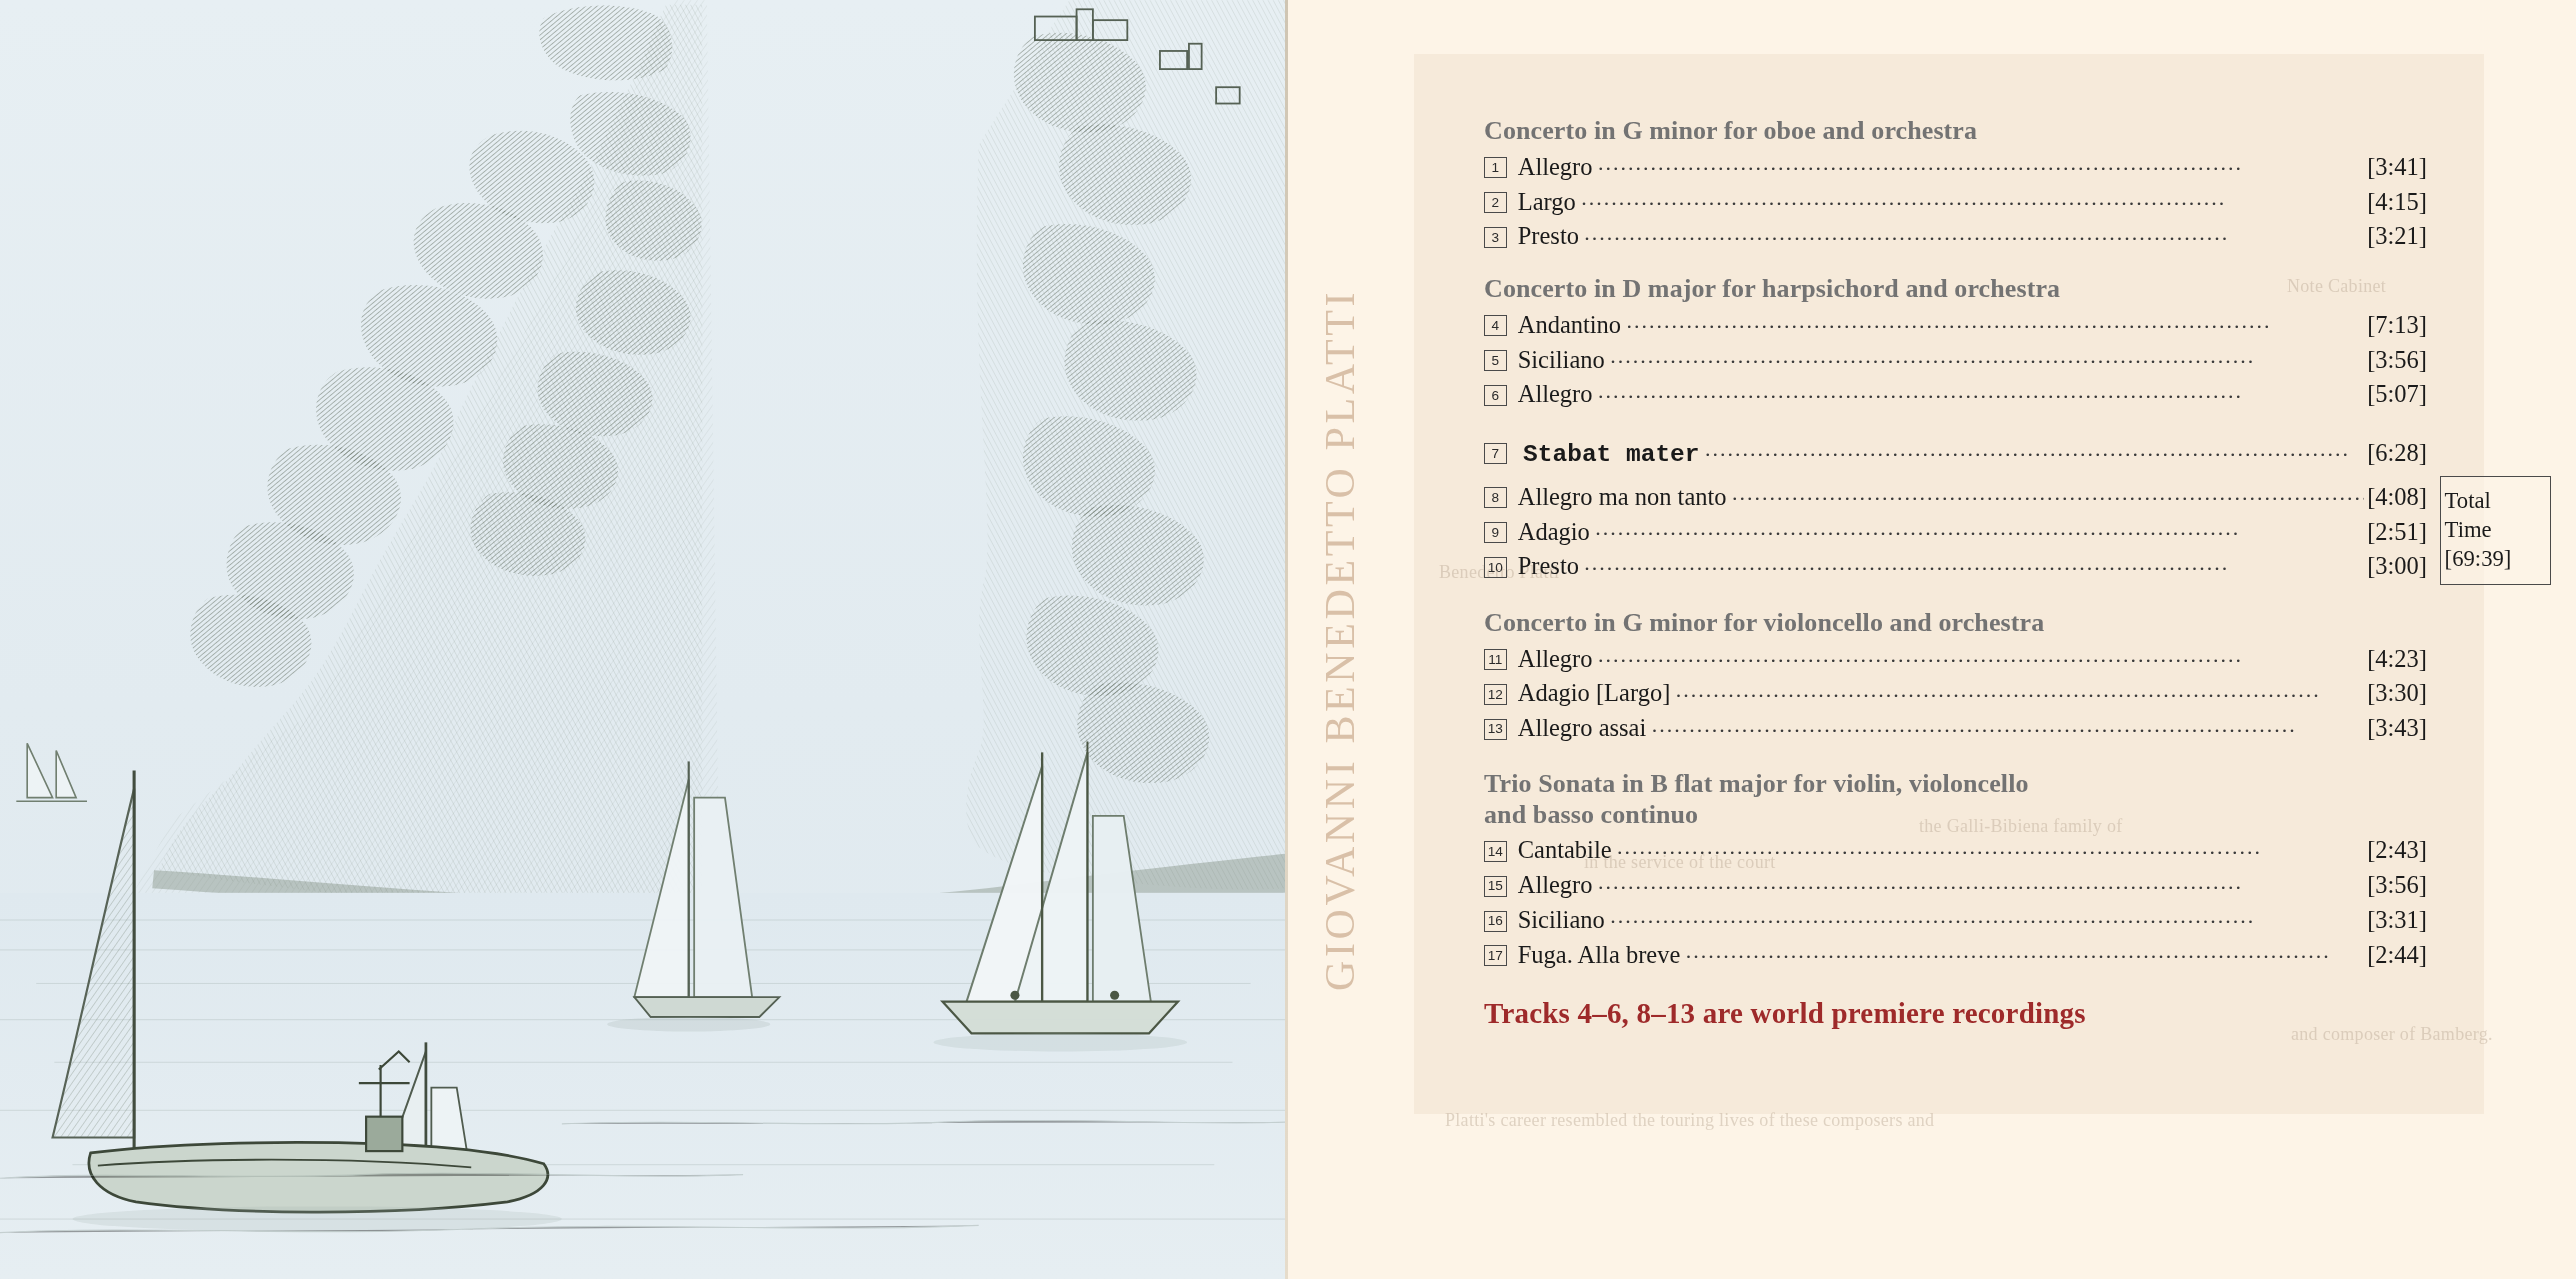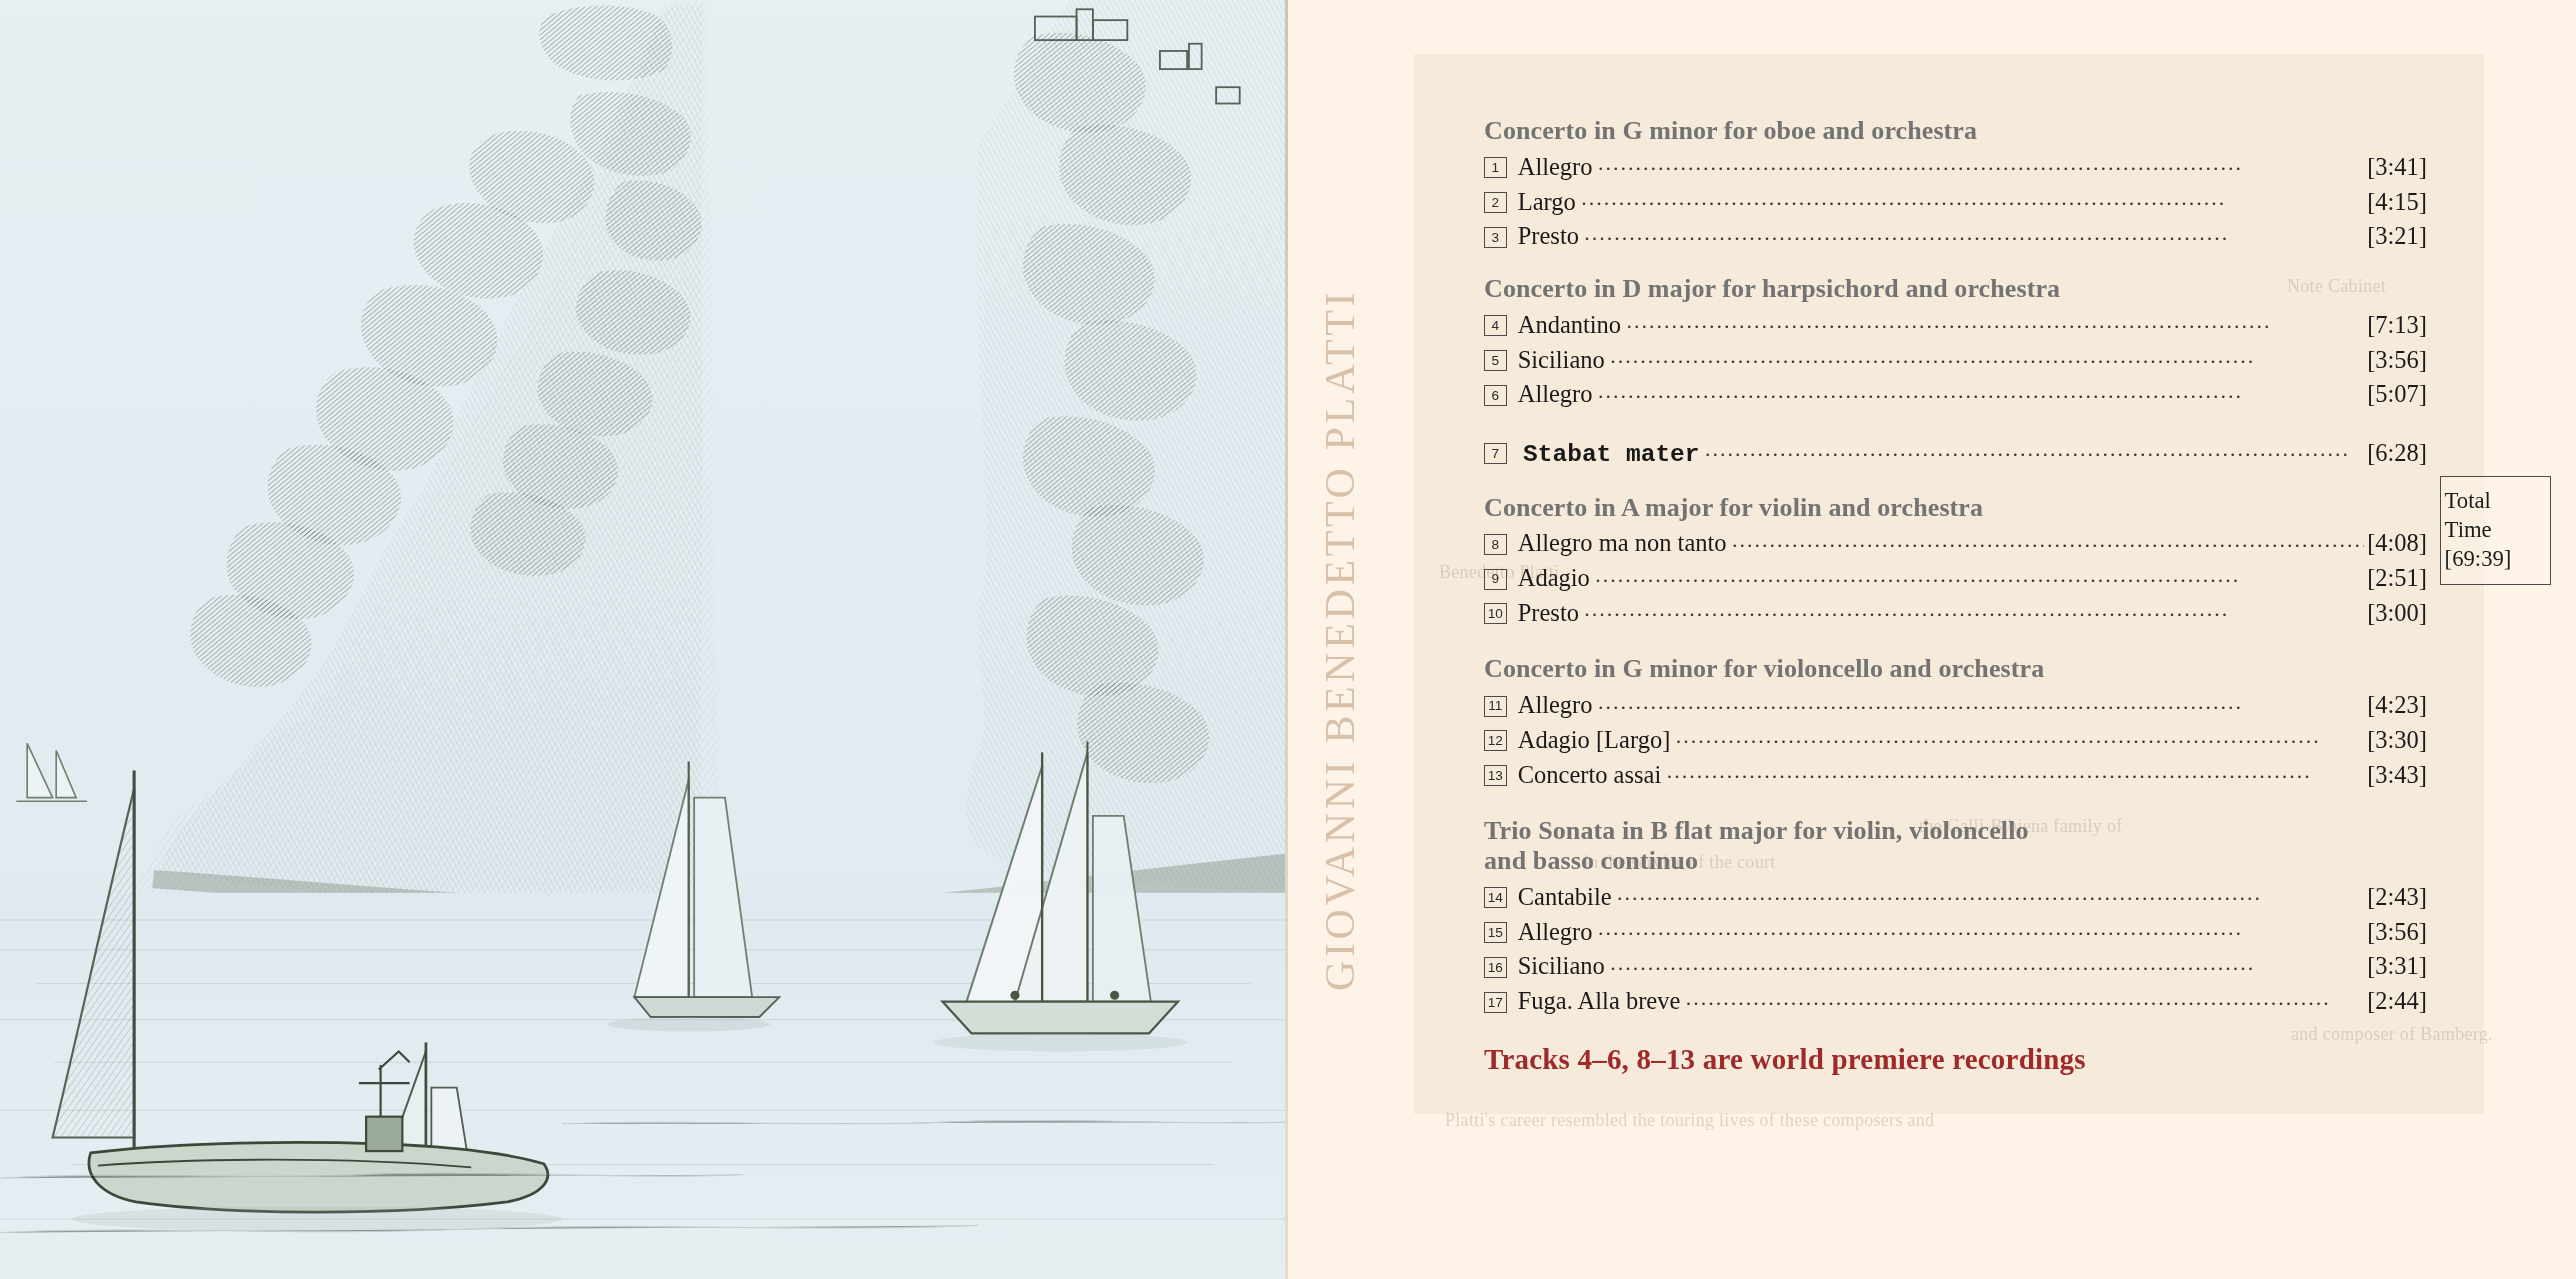--- a/index.html
+++ b/index.html
@@ -367,21 +367,20 @@
         <span class="tdur">[5:07]</span>
       </div>
 
       <div class="track-row standalone">
         <span class="tnum">7</span>
         <span class="tname bold">Stabat mater</span>
         <span class="leader">......................................................................................</span>
         <span class="tdur">[6:28]</span>
       </div>
 
-      <div class="work-title tight">Concerto in A major for violin and orchestra</div>
       <div class="track-row">
         <span class="tnum">8</span>
         <span class="tname">Allegro ma non tanto</span>
         <span class="leader">......................................................................................</span>
         <span class="tdur">[4:08]</span>
       </div>
       <div class="track-row">
         <span class="tnum">9</span>
         <span class="tname">Adagio</span>
         <span class="leader">......................................................................................</span>
@@ -402,21 +401,21 @@
         <span class="tdur">[4:23]</span>
       </div>
       <div class="track-row">
         <span class="tnum">12</span>
         <span class="tname">Adagio [Largo]</span>
         <span class="leader">......................................................................................</span>
         <span class="tdur">[3:30]</span>
       </div>
       <div class="track-row">
         <span class="tnum">13</span>
-        <span class="tname">Concerto assai</span>
+        <span class="tname">Allegro assai</span>
         <span class="leader">......................................................................................</span>
         <span class="tdur">[3:43]</span>
       </div>
 
       <div class="work-title spaced" style="white-space:pre-line;">Trio Sonata in B flat major for violin, violoncello
 and basso continuo</div>
       <div class="track-row">
         <span class="tnum">14</span>
         <span class="tname">Cantabile</span>
         <span class="leader">......................................................................................</span>

